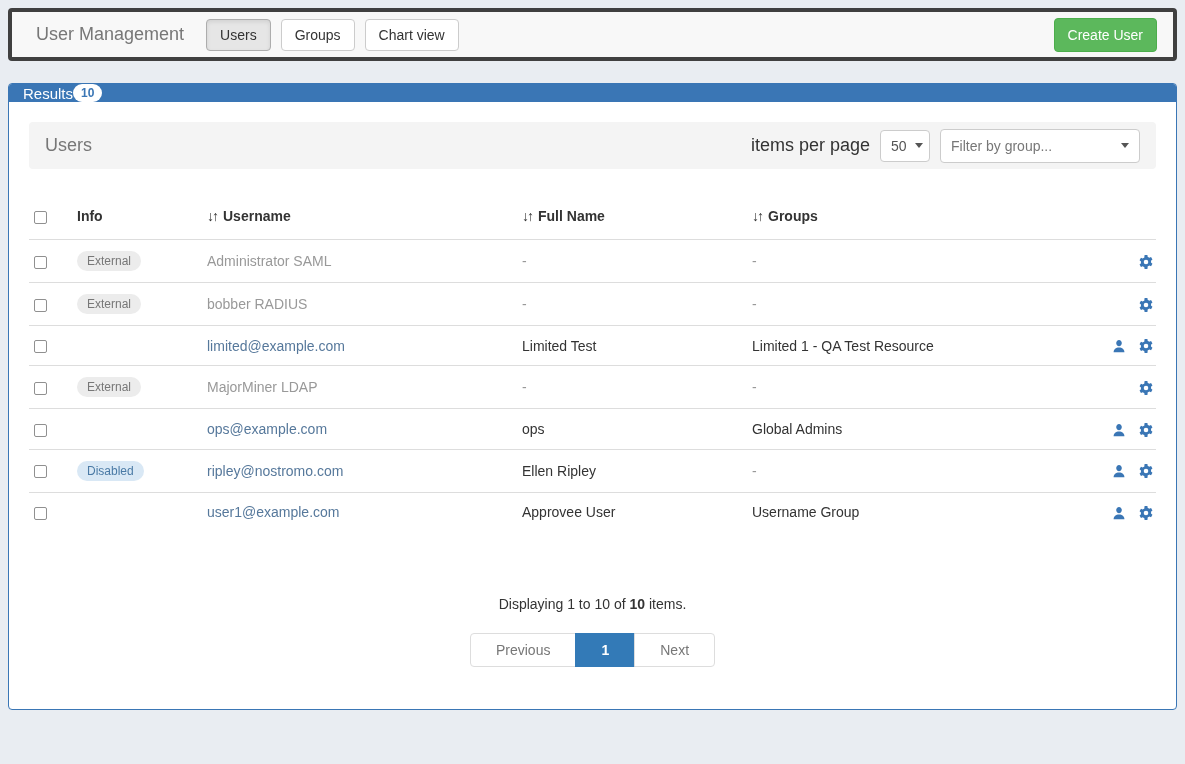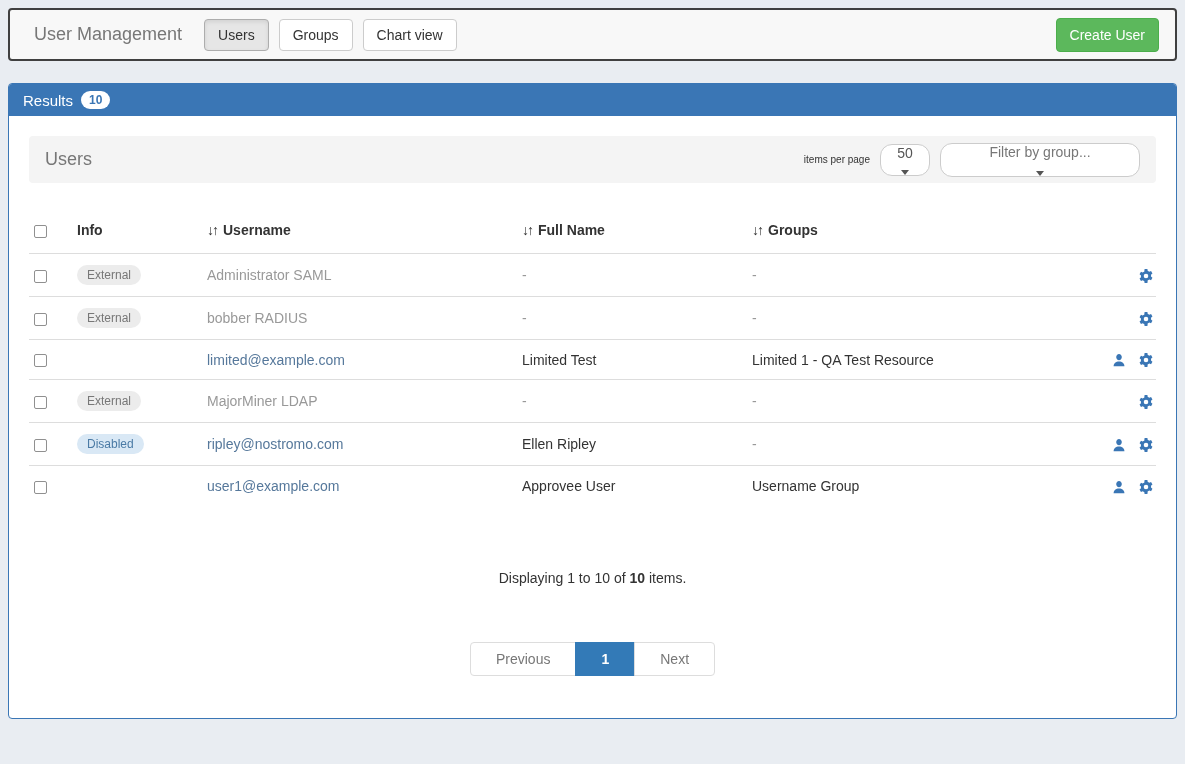--- a/index.html
+++ b/index.html
@@ -7,21 +7,21 @@
   body {
     width:1185px; height:764px;
     background:#e9edf2;
     font-family:"Liberation Sans", sans-serif;
     color:#333;
   }
   .page { padding:8px; }
 
   
   .navbar {
-    background:#f8f8f8; border:2px solid #404040; border-radius:4px;
+    background:#f8f8f8; border:4px solid #404040; border-radius:4px;
     height:53px; display:flex; align-items:center; padding:0 16px;
     margin-bottom:22px;
   }
   .navbar-title { font-size:18px; color:#777; margin:0 22px 0 8px; white-space:nowrap; }
   .tab-btn {
     font-family:inherit; font-size:14px; color:#333;
     background:#fff; border:1px solid #ccc; border-radius:4px;
     padding:7px 13px; margin-right:10px; cursor:pointer;
   }
   .tab-btn.active {
@@ -31,42 +31,42 @@
   .create-btn {
     margin-left:auto; font-family:inherit; font-size:14px; color:#fff;
     background:var(--green); border:1px solid var(--green-border); border-radius:4px;
     padding:8px 13px; cursor:pointer;
   }
 
   
   .panel { background:#fff; border:1px solid var(--accent); border-radius:4px; }
   .panel-header {
     background:var(--accent); color:#fff; font-size:15px;
-    padding:7px 14px; border-radius:3px 3px 0 0;
-    display:flex; align-items:center; gap:8px;
+    padding:0 14px; border-radius:3px 3px 0 0;
+    display:flex; align-items:center; 
   }
   .count-badge {
     background:#fff; color:var(--accent); font-size:12px; font-weight:bold;
     border-radius:10px; padding:3px 8px; line-height:1;
   }
   .panel-body { padding:20px; }
 
   
   .toolbar {
     background:#f4f4f4; border-radius:4px; height:47px;
     display:flex; align-items:center; justify-content:space-between;
     padding:0 16px;
   }
   .toolbar-title { font-size:18px; color:#777; }
   .controls { display:flex; align-items:center; gap:10px; }
-  .ipp-label { font-size:10px; color:#333;text-align:center; }
+  .ipp-label { font-size:18px; color:#333;text-align:center; }
   .select {
-    background:#fff; border:1px solid #ccc; border-radius:12px;
+    background:#fff; border:1px solid #ccc; border-radius:4px;
     height:32px; display:flex; align-items:center; justify-content:space-between;
-    padding:0 10px; font-size:14px; color:#555; cursor:pointer; gap:8px;flex-direction:column;
+    padding:0 10px; font-size:14px; color:#555; cursor:pointer; gap:8px;
   }
   .select.small { width:50px; }
   .select.filter { width:200px; height:34px; color:#777;text-align:right; }
   .caret {
     width:0; height:0; flex:none;
     border-left:4px solid transparent; border-right:4px solid transparent;
     border-top:5px solid #555;
   }
   .search-group { display:flex; }
   .search-input {
@@ -101,21 +101,21 @@
     background:none; border:none; padding:0 0 0 12px; cursor:pointer;
     color:var(--accent); vertical-align:middle;
   }
   .icon-btn svg { display:block; }
 
   
   .displaying { text-align:center; font-size:14px; color:#333; margin-top:64px; }
   .pagination { display:flex; justify-content:center; margin:21px 0 22px; }
   .page-btn {
     font-family:inherit; font-size:14px; color:#777; background:#fff;
-    border:1px solid #ddd; padding:8px 25px; margin-left:-1px; cursor:pointer;margin-top:35px;
+    border:1px solid #ddd; padding:8px 25px; margin-left:-1px; cursor:pointer;
   }
   .page-btn:first-child { border-radius:4px 0 0 4px; margin-left:0; }
   .page-btn:last-child { border-radius:0 4px 4px 0; }
   .page-btn.active { background:var(--active-page); border-color:var(--active-page); color:#fff; font-weight:bold; }
 </style>
 </head>
 <body>
 
 <div class="page">
 
@@ -209,20 +209,33 @@
               <td><span class="badge-pill badge-default">External</span></td>
               <td><span class="muted">MajorMiner LDAP</span></td>
               <td class="muted">-</td>
               <td class="muted">-</td>
               <td class="actions"><button class="icon-btn"><svg width="16" height="16" viewBox="0 0 16 16" fill="currentColor">
                     <path fill-rule="evenodd" d="M9.4 1l.35 1.9c.55.2 1.05.5 1.5.87l1.8-.72 1.4 2.43-1.45 1.25a5.4 5.4 0 0 1 0 1.74l1.45 1.25-1.4 2.43-1.8-.72c-.45.37-.95.67-1.5.87L9.4 15H6.6l-.35-1.9a5.3 5.3 0 0 1-1.5-.87l-1.8.72-1.4-2.43L3 9.27a5.4 5.4 0 0 1 0-1.74L1.55 6.28l1.4-2.43 1.8.72c.45-.37.95-.67 1.5-.87L6.6 1h2.8zM8 10.3A2.3 2.3 0 1 0 8 5.7a2.3 2.3 0 0 0 0 4.6z"></path>
                   </svg></button></td>
             </tr>
             <tr>
               <td class="cb-col"><span class="checkbox"></span></td>
+              <td></td>
+              <td><span class="link">ops@example.com</span></td>
+              <td>ops</td>
+              <td>Global Admins</td>
+              <td class="actions"><button class="icon-btn"><svg width="14" height="14" viewBox="0 0 16 16" fill="currentColor">
+                    <path d="M8 8.2c1.8 0 3.2-1.6 3.2-3.6S9.8 1 8 1 4.8 2.6 4.8 4.6 6.2 8.2 8 8.2z"></path>
+                    <path d="M1.8 15c0-3.4 2.7-5.4 6.2-5.4s6.2 2 6.2 5.4H1.8z"></path>
+                  </svg></button><button class="icon-btn"><svg width="16" height="16" viewBox="0 0 16 16" fill="currentColor">
+                    <path fill-rule="evenodd" d="M9.4 1l.35 1.9c.55.2 1.05.5 1.5.87l1.8-.72 1.4 2.43-1.45 1.25a5.4 5.4 0 0 1 0 1.74l1.45 1.25-1.4 2.43-1.8-.72c-.45.37-.95.67-1.5.87L9.4 15H6.6l-.35-1.9a5.3 5.3 0 0 1-1.5-.87l-1.8.72-1.4-2.43L3 9.27a5.4 5.4 0 0 1 0-1.74L1.55 6.28l1.4-2.43 1.8.72c.45-.37.95-.67 1.5-.87L6.6 1h2.8zM8 10.3A2.3 2.3 0 1 0 8 5.7a2.3 2.3 0 0 0 0 4.6z"></path>
+                  </svg></button></td>
+            </tr>
+            <tr>
+              <td class="cb-col"><span class="checkbox"></span></td>
               <td><span class="badge-pill badge-info">Disabled</span></td>
               <td><span class="link">ripley@nostromo.com</span></td>
               <td>Ellen Ripley</td>
               <td class="muted">-</td>
               <td class="actions"><button class="icon-btn"><svg width="14" height="14" viewBox="0 0 16 16" fill="currentColor">
                     <path d="M8 8.2c1.8 0 3.2-1.6 3.2-3.6S9.8 1 8 1 4.8 2.6 4.8 4.6 6.2 8.2 8 8.2z"></path>
                     <path d="M1.8 15c0-3.4 2.7-5.4 6.2-5.4s6.2 2 6.2 5.4H1.8z"></path>
                   </svg></button><button class="icon-btn"><svg width="16" height="16" viewBox="0 0 16 16" fill="currentColor">
                     <path fill-rule="evenodd" d="M9.4 1l.35 1.9c.55.2 1.05.5 1.5.87l1.8-.72 1.4 2.43-1.45 1.25a5.4 5.4 0 0 1 0 1.74l1.45 1.25-1.4 2.43-1.8-.72c-.45.37-.95.67-1.5.87L9.4 15H6.6l-.35-1.9a5.3 5.3 0 0 1-1.5-.87l-1.8.72-1.4-2.43L3 9.27a5.4 5.4 0 0 1 0-1.74L1.55 6.28l1.4-2.43 1.8.72c.45-.37.95-.67 1.5-.87L6.6 1h2.8zM8 10.3A2.3 2.3 0 1 0 8 5.7a2.3 2.3 0 0 0 0 4.6z"></path>
                   </svg></button></td>

